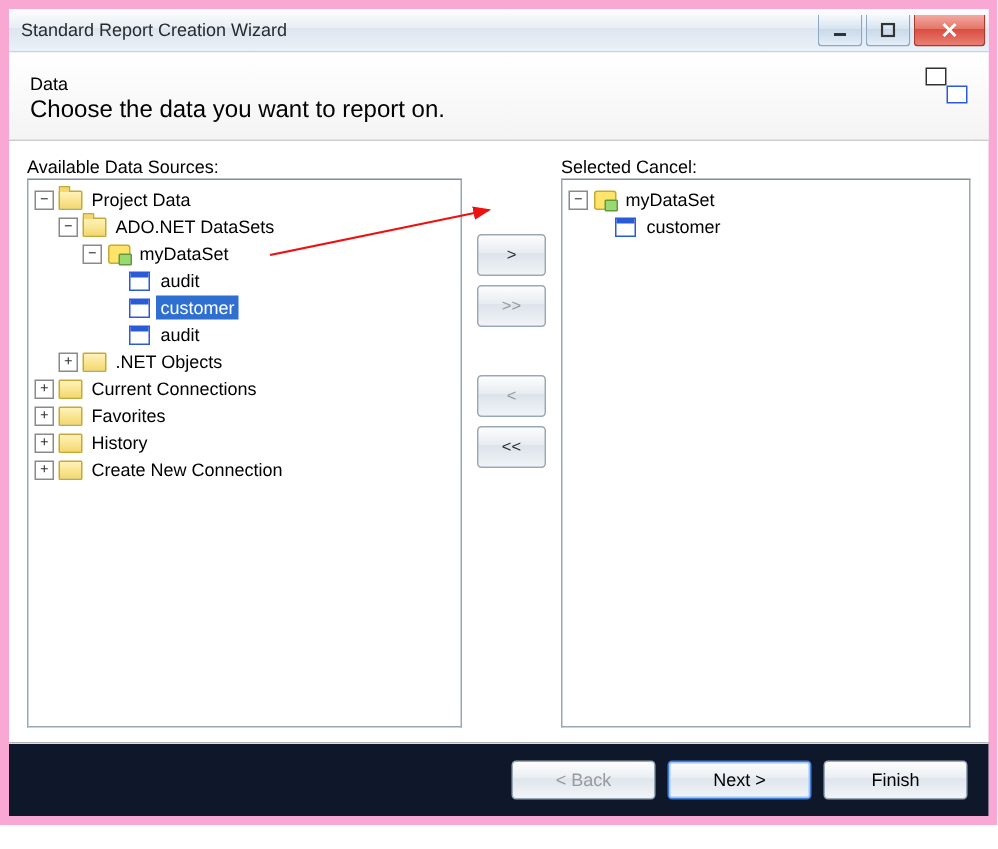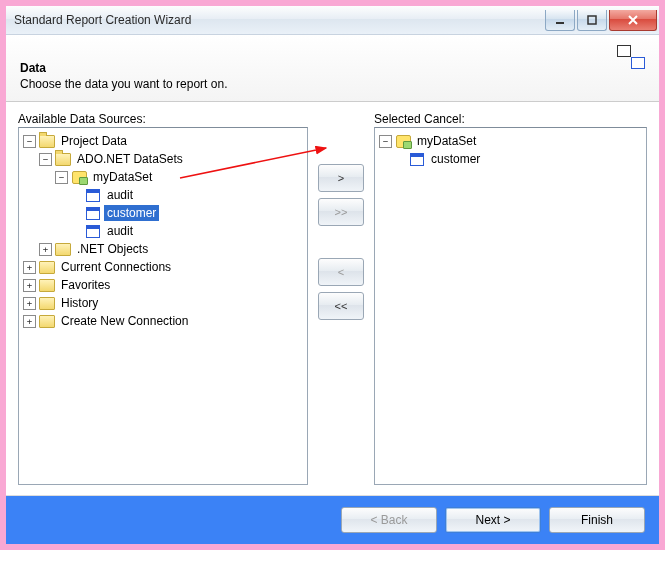--- a/index.html
+++ b/index.html
@@ -5,22 +5,22 @@
 html,body{margin:0;padding:0;font-family:"Segoe UI",Tahoma,sans-serif;font-size:12px;color:#000;background:#fff}
 .window{width:665px;height:550px;border:6px solid #f9a8d4;box-sizing:border-box;background:#fff;display:flex;flex-direction:column;position:relative}
 .titlebar{height:28px;background:linear-gradient(#fdfefe,#e8eef5 45%,#dde6ef 46%,#eaf1f8);display:flex;align-items:center;padding:0 2px 0 8px;border-bottom:1px solid #c8d3e0}
 .titlebar-text{flex:1;color:#2a2a2a}
 .winbtn{height:20px;margin-left:2px;border:1px solid #8ca8c4;border-top:none;border-radius:0 0 3px 3px;display:flex;align-items:center;justify-content:center;background:linear-gradient(#f6f9fc,#d7e4f0 45%,#c6d8ea 46%,#e4eef7)}
 .winbtn svg{display:block}
 .winbtn.min,.winbtn.max{width:28px}
 .winbtn.close{width:46px;background:linear-gradient(#f3a9a0,#e6766a 45%,#d94b3e 46%,#e97f73);border-color:#a83a30}
 .header{padding:10px 14px;display:flex;align-items:flex-start;border-bottom:1px solid #ccc;background:linear-gradient(#fff,#f4f4f4)}
 .header-text{flex:1}
-.header-text h1{margin:16px 0 2px 0;font-size:12px;font-weight:bold}
-.header-text p{margin:0;font-size:12px}
+.header-text h1{margin:4px 0 2px 0;font-size:12px;font-weight:normal}
+.header-text p{margin:0;font-size:16px}
 .header-icon{width:28px;height:24px;position:relative}
 .header-icon .sq{position:absolute;width:12px;height:10px;border:1px solid #333;background:#fff}
 .header-icon .sq.b{border-color:#2a5bd7;right:0;bottom:0}
 .header-icon .sq.a{left:0;top:0}
 .body{flex:1;display:flex;padding:6px 12px 10px 12px;gap:0;position:relative}
 .panel{display:flex;flex-direction:column}
 .panel.left{width:290px}
 .panel.right{flex:1}
 .panel-label{margin:4px 0 1px 0}
 .treewrap{flex:1;border:1px solid #9aa7b5;border-top-color:#7f8c9a;background:#fff;overflow:auto;padding:4px 2px}
@@ -36,21 +36,21 @@
 .ds{width:13px;height:11px;background:#ffe46b;border:1px solid #c6a93b;border-radius:2px;position:relative}
 .ds::after{content:"";position:absolute;right:-2px;bottom:-2px;width:7px;height:6px;background:#9cd872;border:1px solid #5f9a3f;border-radius:1px}
 .tbl{width:12px;height:11px;background:#fff;border:1px solid #2a5bd7}
 .tbl::before{content:"";display:block;height:3px;background:#2a5bd7}
 .lbl{padding:1px 3px}
 .lbl.sel{background:#2f6fd0;color:#fff}
 .mid{width:66px;display:flex;flex-direction:column;align-items:center;padding-top:56px;gap:6px}
 .mid .spacer{height:20px}
 .mbtn{width:44px;height:26px;border:1px solid #9aa7b5;border-radius:3px;background:linear-gradient(#fdfdfd,#e7ecf1 45%,#dde3ea 46%,#f0f4f8);color:#333;display:flex;align-items:center;justify-content:center;font-size:11px;cursor:pointer}
 .mbtn.disabled{color:#9a9a9a}
-.footer{height:48px;border-top:1px solid #ddd;background:#3b82f6;display:flex;align-items:center;justify-content:flex-end;padding:0 14px;gap:8px}
+.footer{height:48px;border-top:1px solid #ddd;background:#0f172a;display:flex;align-items:center;justify-content:flex-end;padding:0 14px;gap:8px}
 .fbtn{width:94px;height:24px;border:1px solid #9aa7b5;border-radius:3px;background:linear-gradient(#fdfdfd,#e9eef3 45%,#dfe5ec 46%,#f1f5f9);display:flex;align-items:center;justify-content:center;cursor:pointer}
 .fbtn.disabled{color:#9a9a9a}
 .fbtn.primary{border:1px solid #3f7fd8;box-shadow:0 0 0 1px #9fc4ef inset}
 .arrow{position:absolute;pointer-events:none}
 </style>
 </head>
 <body>
 
 <div class="window">
 

